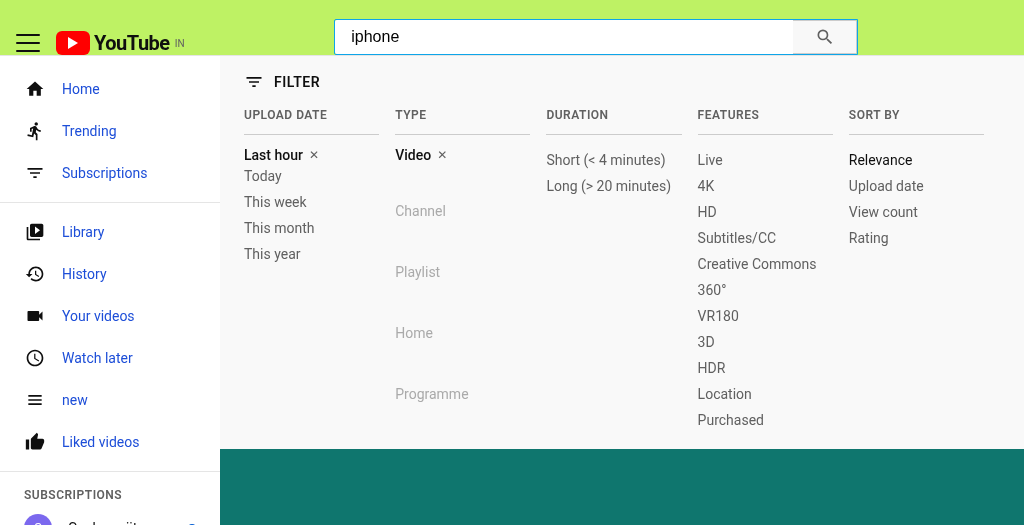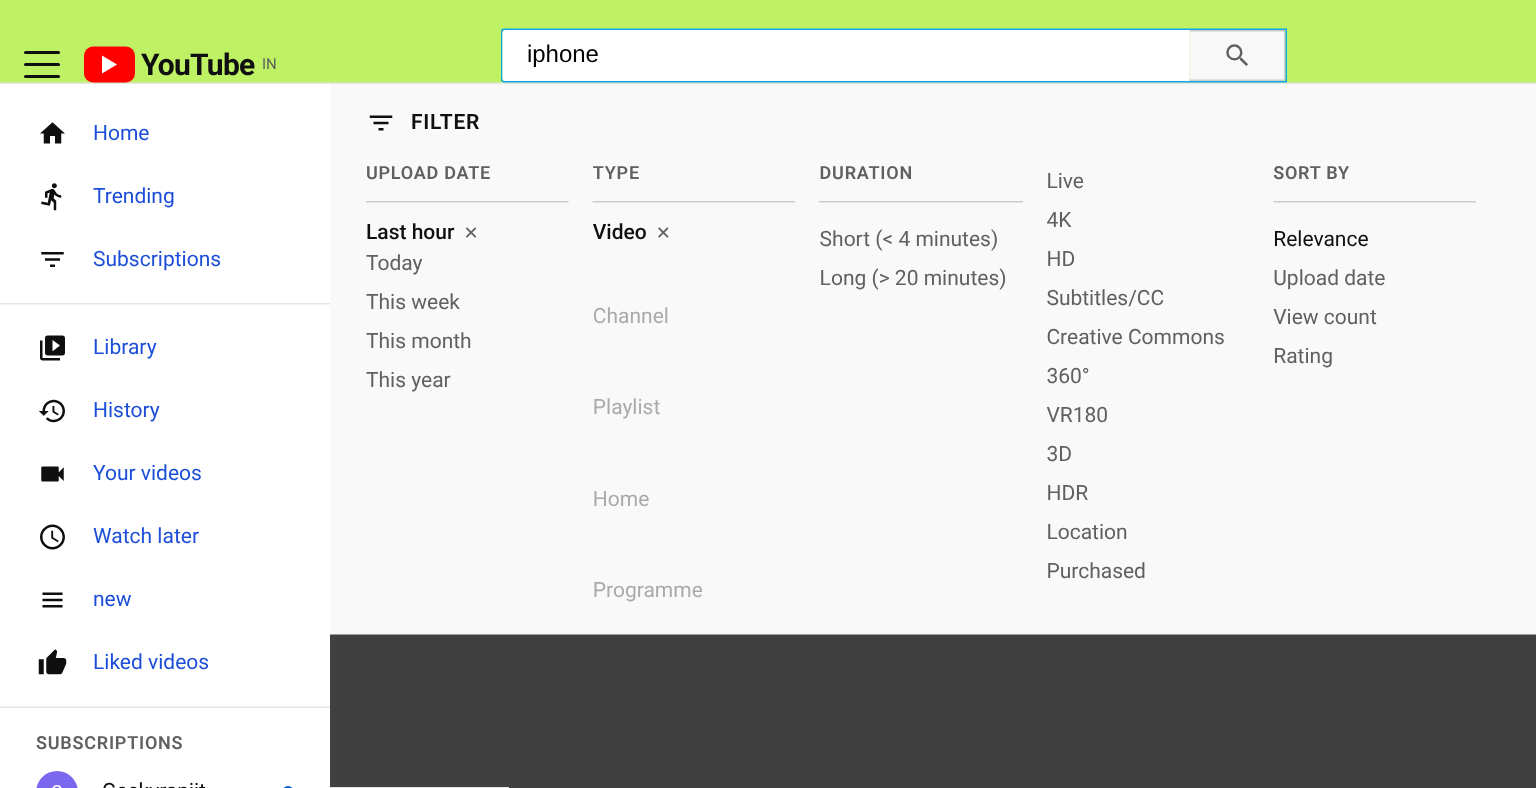--- a/index.html
+++ b/index.html
@@ -32,21 +32,21 @@
     .sidebar-item { display: flex; align-items: center; gap: 16px; padding: 10px 24px; cursor: pointer; font-size: 14px; color: #1d4ed8; }
     .sidebar-icon { width: 22px; height: 22px; display: flex; align-items: center; justify-content: center; flex-shrink: 0; }
     .sidebar-icon svg { width: 20px; height: 20px; fill: #0f0f0f; }
     .sidebar-divider { height: 1px; background: #e5e5e5; margin: 8px 0; }
     .subscriptions-label { padding: 8px 24px 4px; font-size: 12px; font-weight: 600; color: #606060; letter-spacing: 0.5px; }
     .sub-item { display: flex; align-items: center; gap: 16px; padding: 8px 24px; cursor: pointer; font-size: 14px; }
     .sub-avatar { width: 28px; height: 28px; border-radius: 50%; background: #ccc; flex-shrink: 0; overflow: hidden; display: flex; align-items: center; justify-content: center; font-size: 12px; color: #fff; background: #7b68ee; }
     .sub-dot { width: 8px; height: 8px; border-radius: 50%; background: #065fd4; margin-left: auto; }
 
     
-    .main { flex: 1; background: #404040; overflow-y: auto; padding: 0; }
+    .main { flex: 1; background: #0f766e; overflow-y: auto; padding: 0; }
 
     
     .filter-panel { background: #f9f9f9; padding: 16px 24px; }
     .filter-header { display: flex; align-items: center; gap: 10px; margin-bottom: 16px; }
     .filter-icon { display: flex; align-items: center; }
     .filter-icon svg { width: 20px; height: 20px; fill: #0f0f0f; }
     .filter-title { font-size: 14px; font-weight: 600; letter-spacing: 0.5px; color: #0f0f0f; }
 
     .filter-columns { display: flex; gap: 0; }
     .filter-col { flex: 1; padding-right: 16px; min-width: 120px; }
@@ -209,20 +209,21 @@
           <span class="filter-option disabled">Programme</span>
         </div>
 
         <div class="filter-col">
           <div class="filter-col-header">DURATION</div>
           <span class="filter-option">Short (&lt; 4 minutes)</span>
           <span class="filter-option">Long (&gt; 20 minutes)</span>
         </div>
 
         <div class="filter-col">
+          <div class="filter-col-header">FEATURES</div>
           <span class="filter-option">Live</span>
           <span class="filter-option">4K</span>
           <span class="filter-option">HD</span>
           <span class="filter-option">Subtitles/CC</span>
           <span class="filter-option">Creative Commons</span>
           <span class="filter-option">360°</span>
           <span class="filter-option">VR180</span>
           <span class="filter-option">3D</span>
           <span class="filter-option">HDR</span>
           <span class="filter-option">Location</span>

